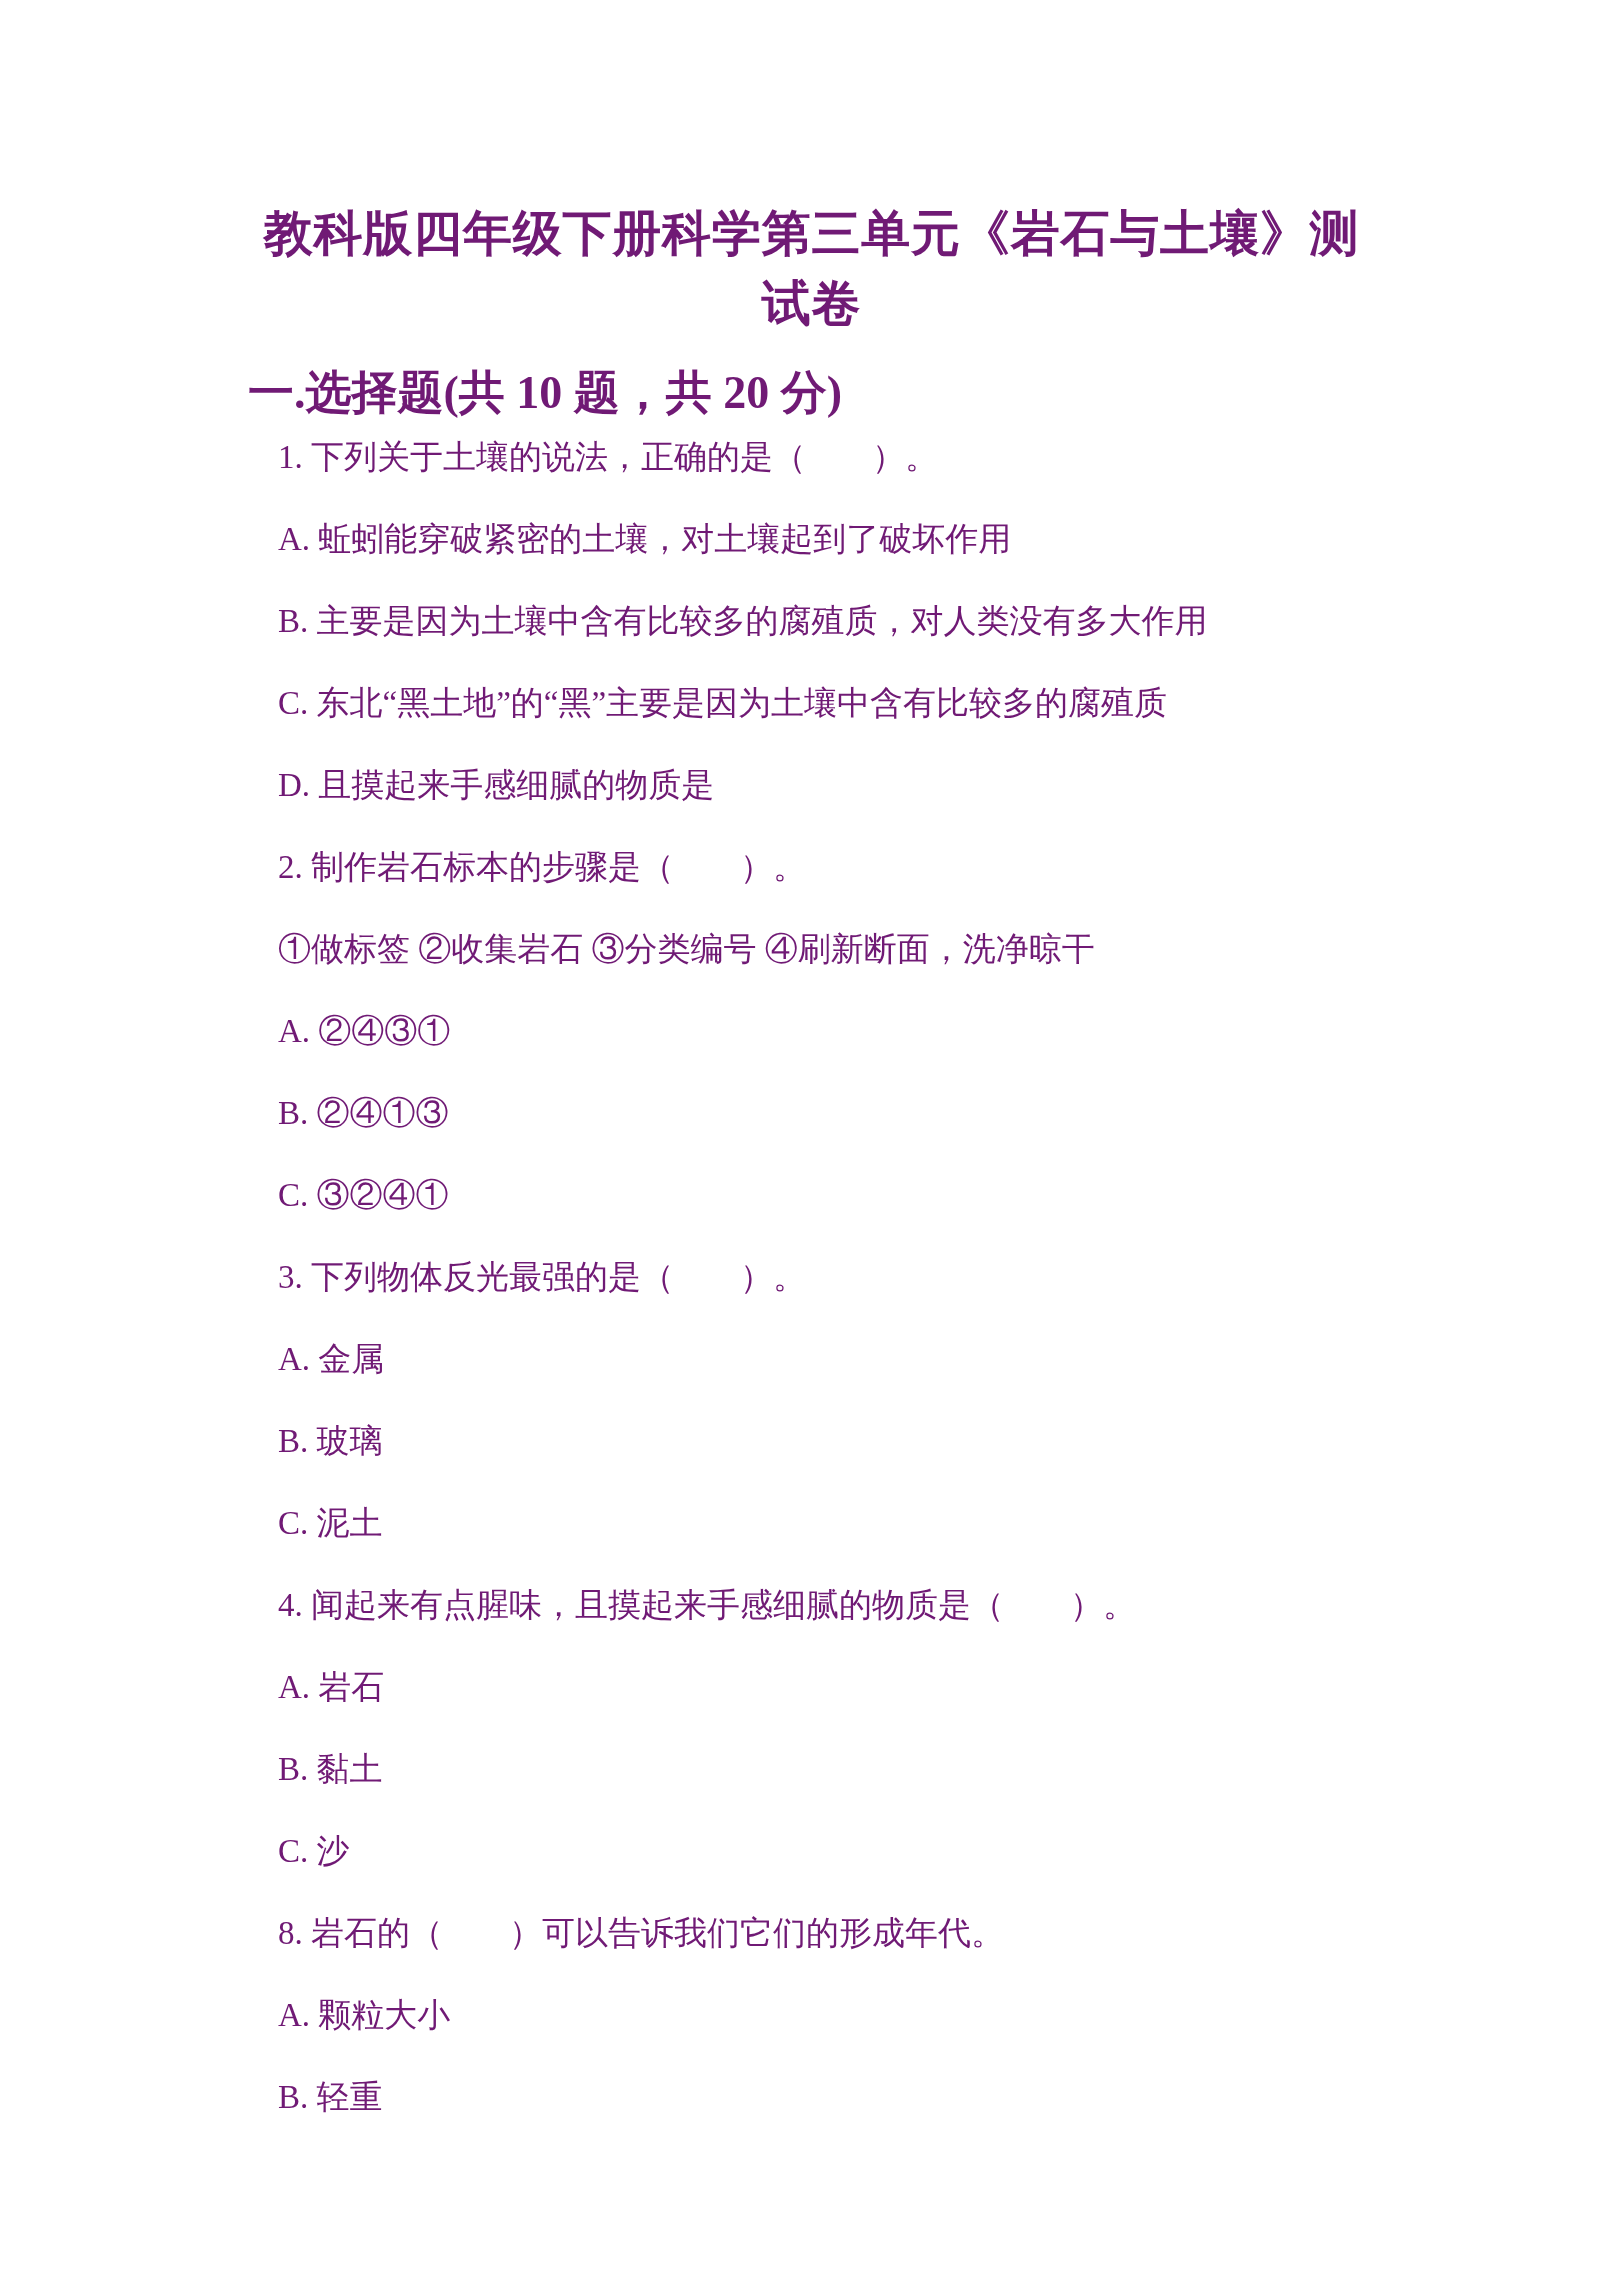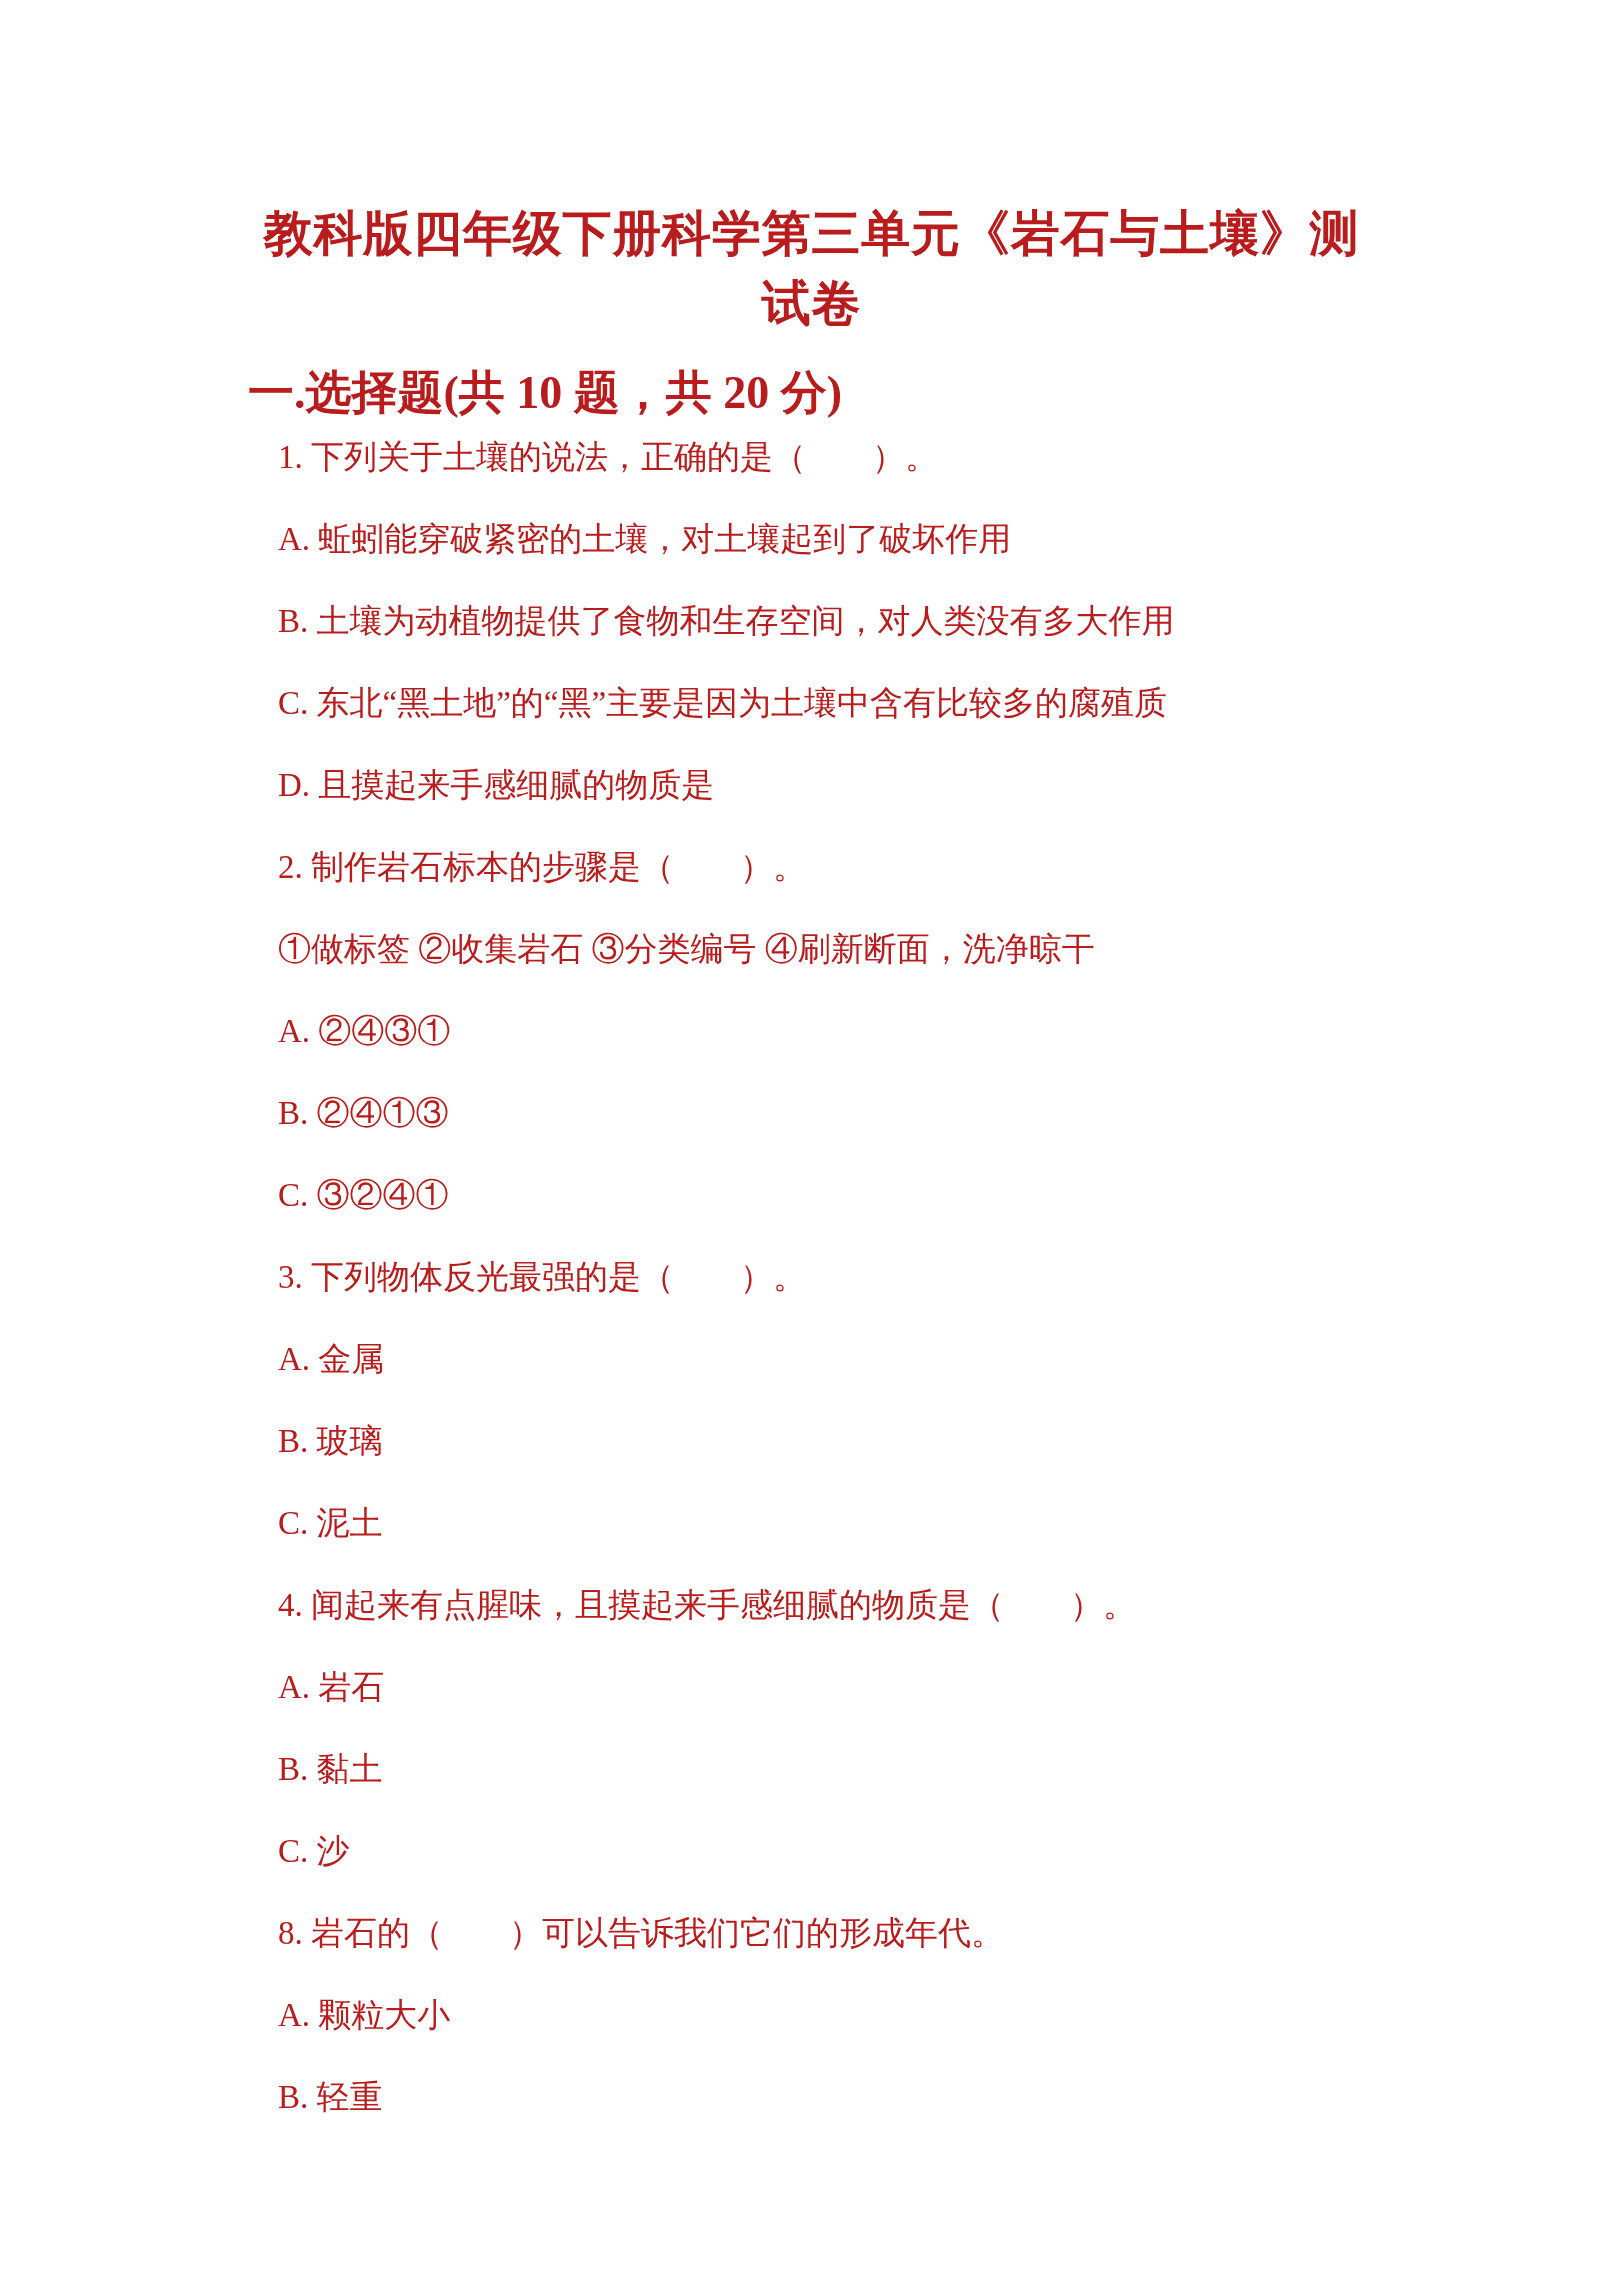--- a/index.html
+++ b/index.html
@@ -6,21 +6,21 @@
     margin: 0;
     padding: 0;
     background: #ffffff;
   }
   .page {
     position: relative;
     width: 1623px;
     height: 2295px;
     box-sizing: border-box;
     background: #ffffff;
-    color: #b91c1c;
+    color: #701a75;
     font-family: "Liberation Serif", "DejaVu Serif", serif;
     padding-top: 199px;
     overflow: hidden;
   }
   .doc-title {
     margin: 0;
     text-align: center;
     font-size: 49px;
     font-weight: bold;
     line-height: 70px;
@@ -59,21 +59,21 @@
   <h1 class="doc-title">
     <span class="title-line">教科版四年级下册科学第三单元《岩石与土壤》测</span>
     <span class="title-line">试卷</span>
   </h1>
 
   <h2 class="section-heading">一.选择题(共 10 题，共 20 分)</h2>
 
   <div class="questions" id="questions">
       <p class="line">1. 下列关于土壤的说法，正确的是（　　）。</p>
       <p class="line">A. 蚯蚓能穿破紧密的土壤，对土壤起到了破坏作用</p>
-      <p class="line">B. 土壤为动植物提供了食物和生存空间，对人类没有多大作用</p>
+      <p class="line">B. 主要是因为土壤中含有比较多的腐殖质，对人类没有多大作用</p>
       <p class="line">C. 东北“黑土地”的“黑”主要是因为土壤中含有比较多的腐殖质</p>
       <p class="line">D. 且摸起来手感细腻的物质是</p>
       <p class="line">2. 制作岩石标本的步骤是（　　）。</p>
       <p class="line">①做标签 ②收集岩石 ③分类编号 ④刷新断面，洗净晾干</p>
       <p class="line">A. ②④③①</p>
       <p class="line">B. ②④①③</p>
       <p class="line">C. ③②④①</p>
       <p class="line">3. 下列物体反光最强的是（　　）。</p>
       <p class="line">A. 金属</p>
       <p class="line">B. 玻璃</p>

